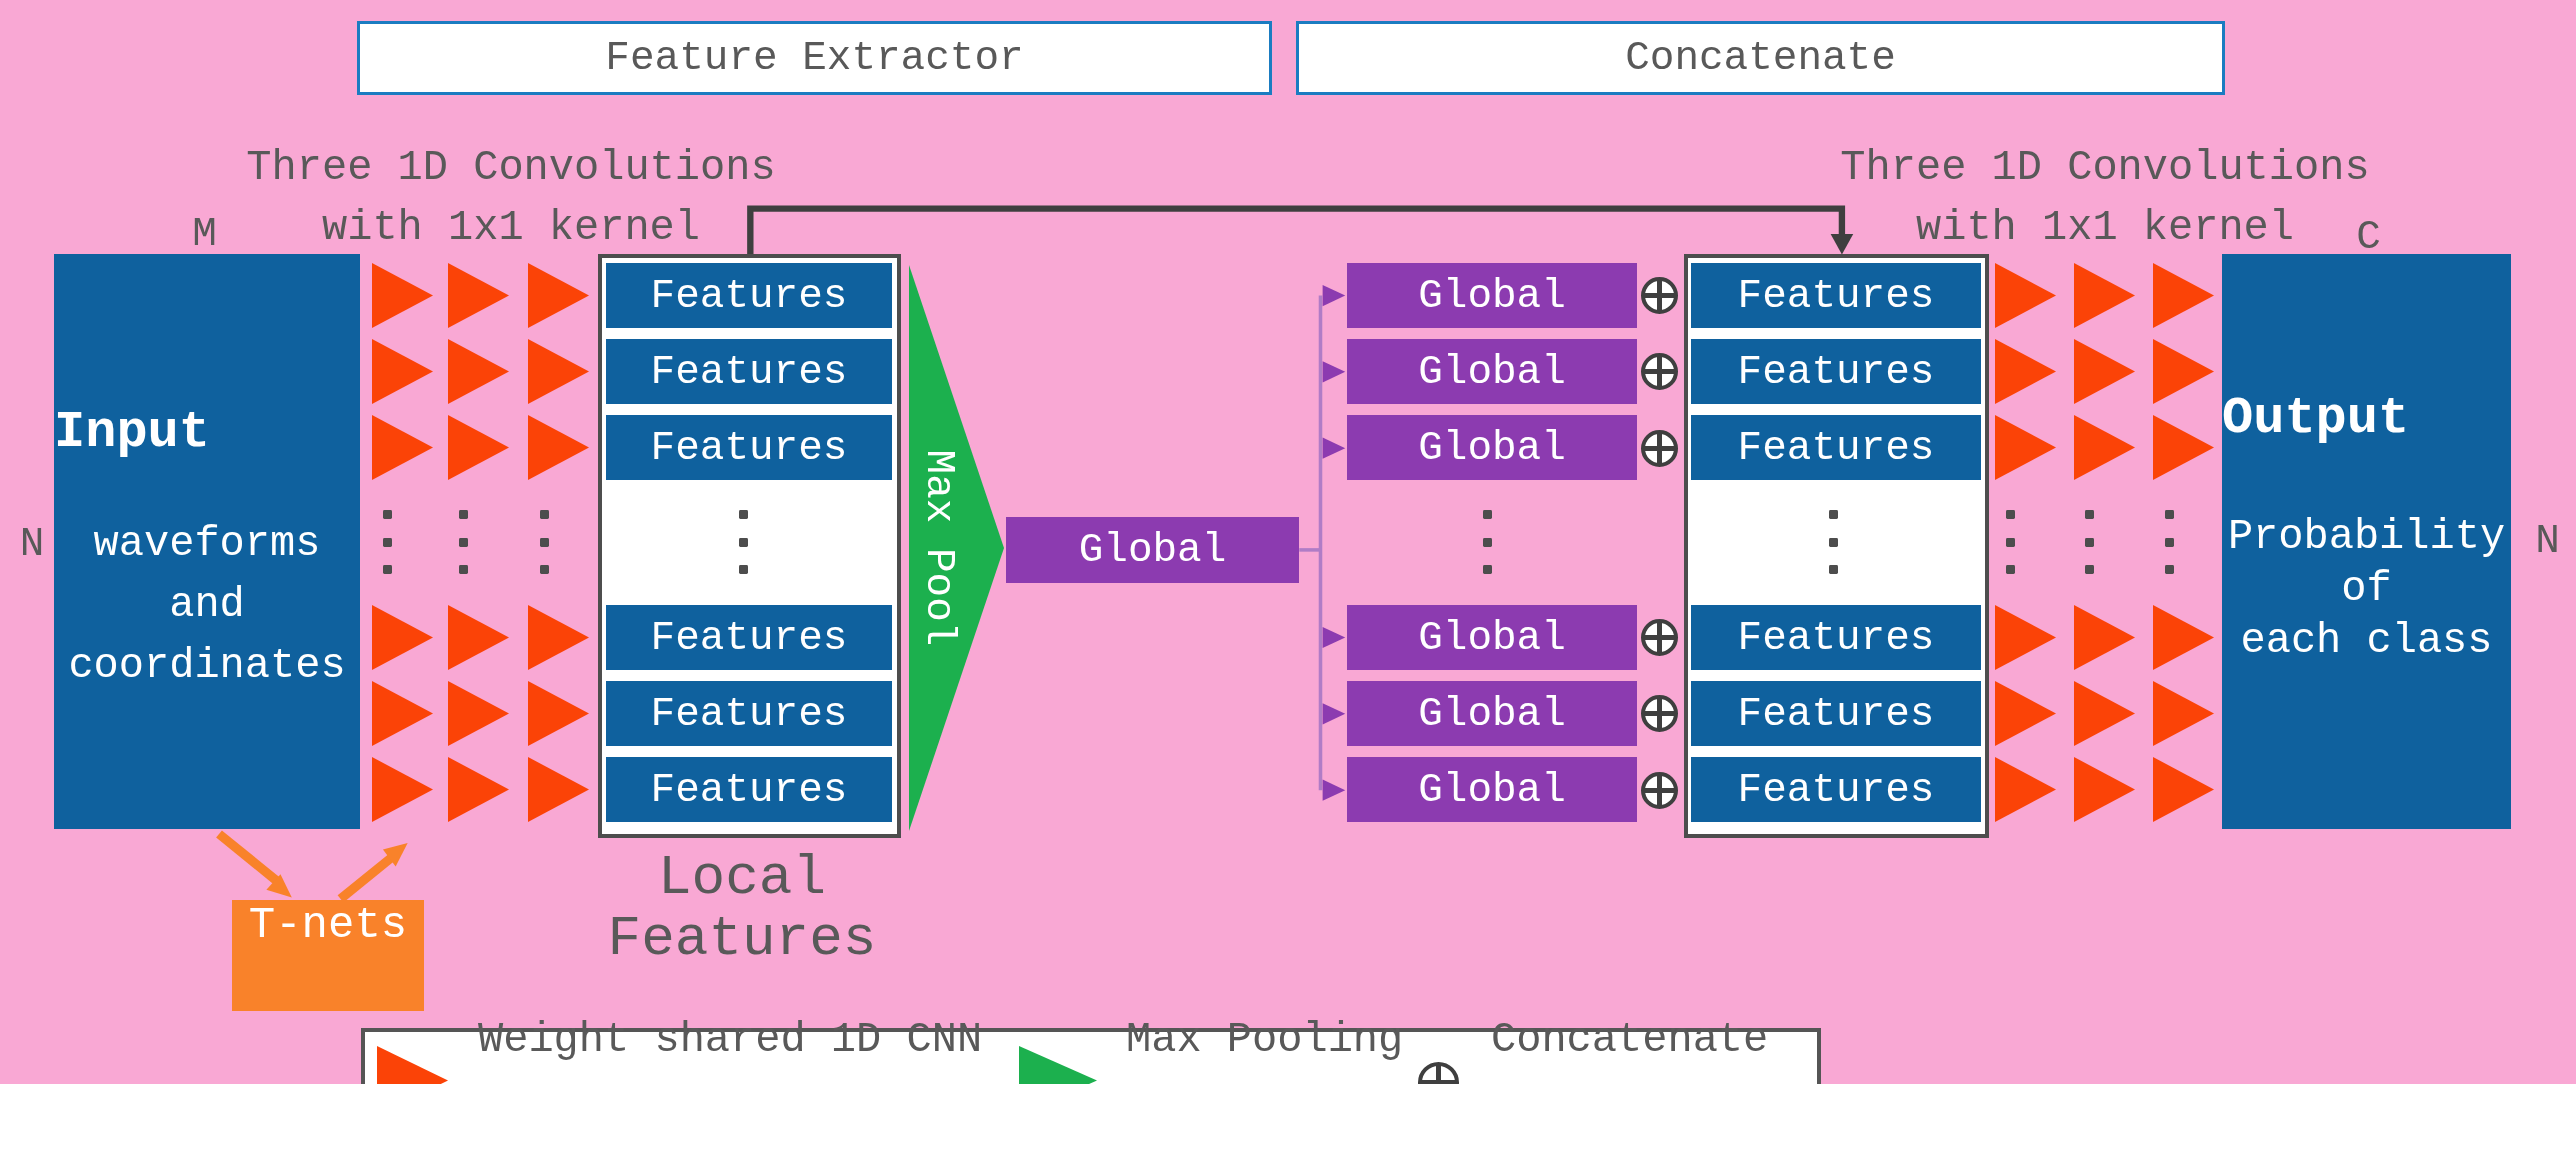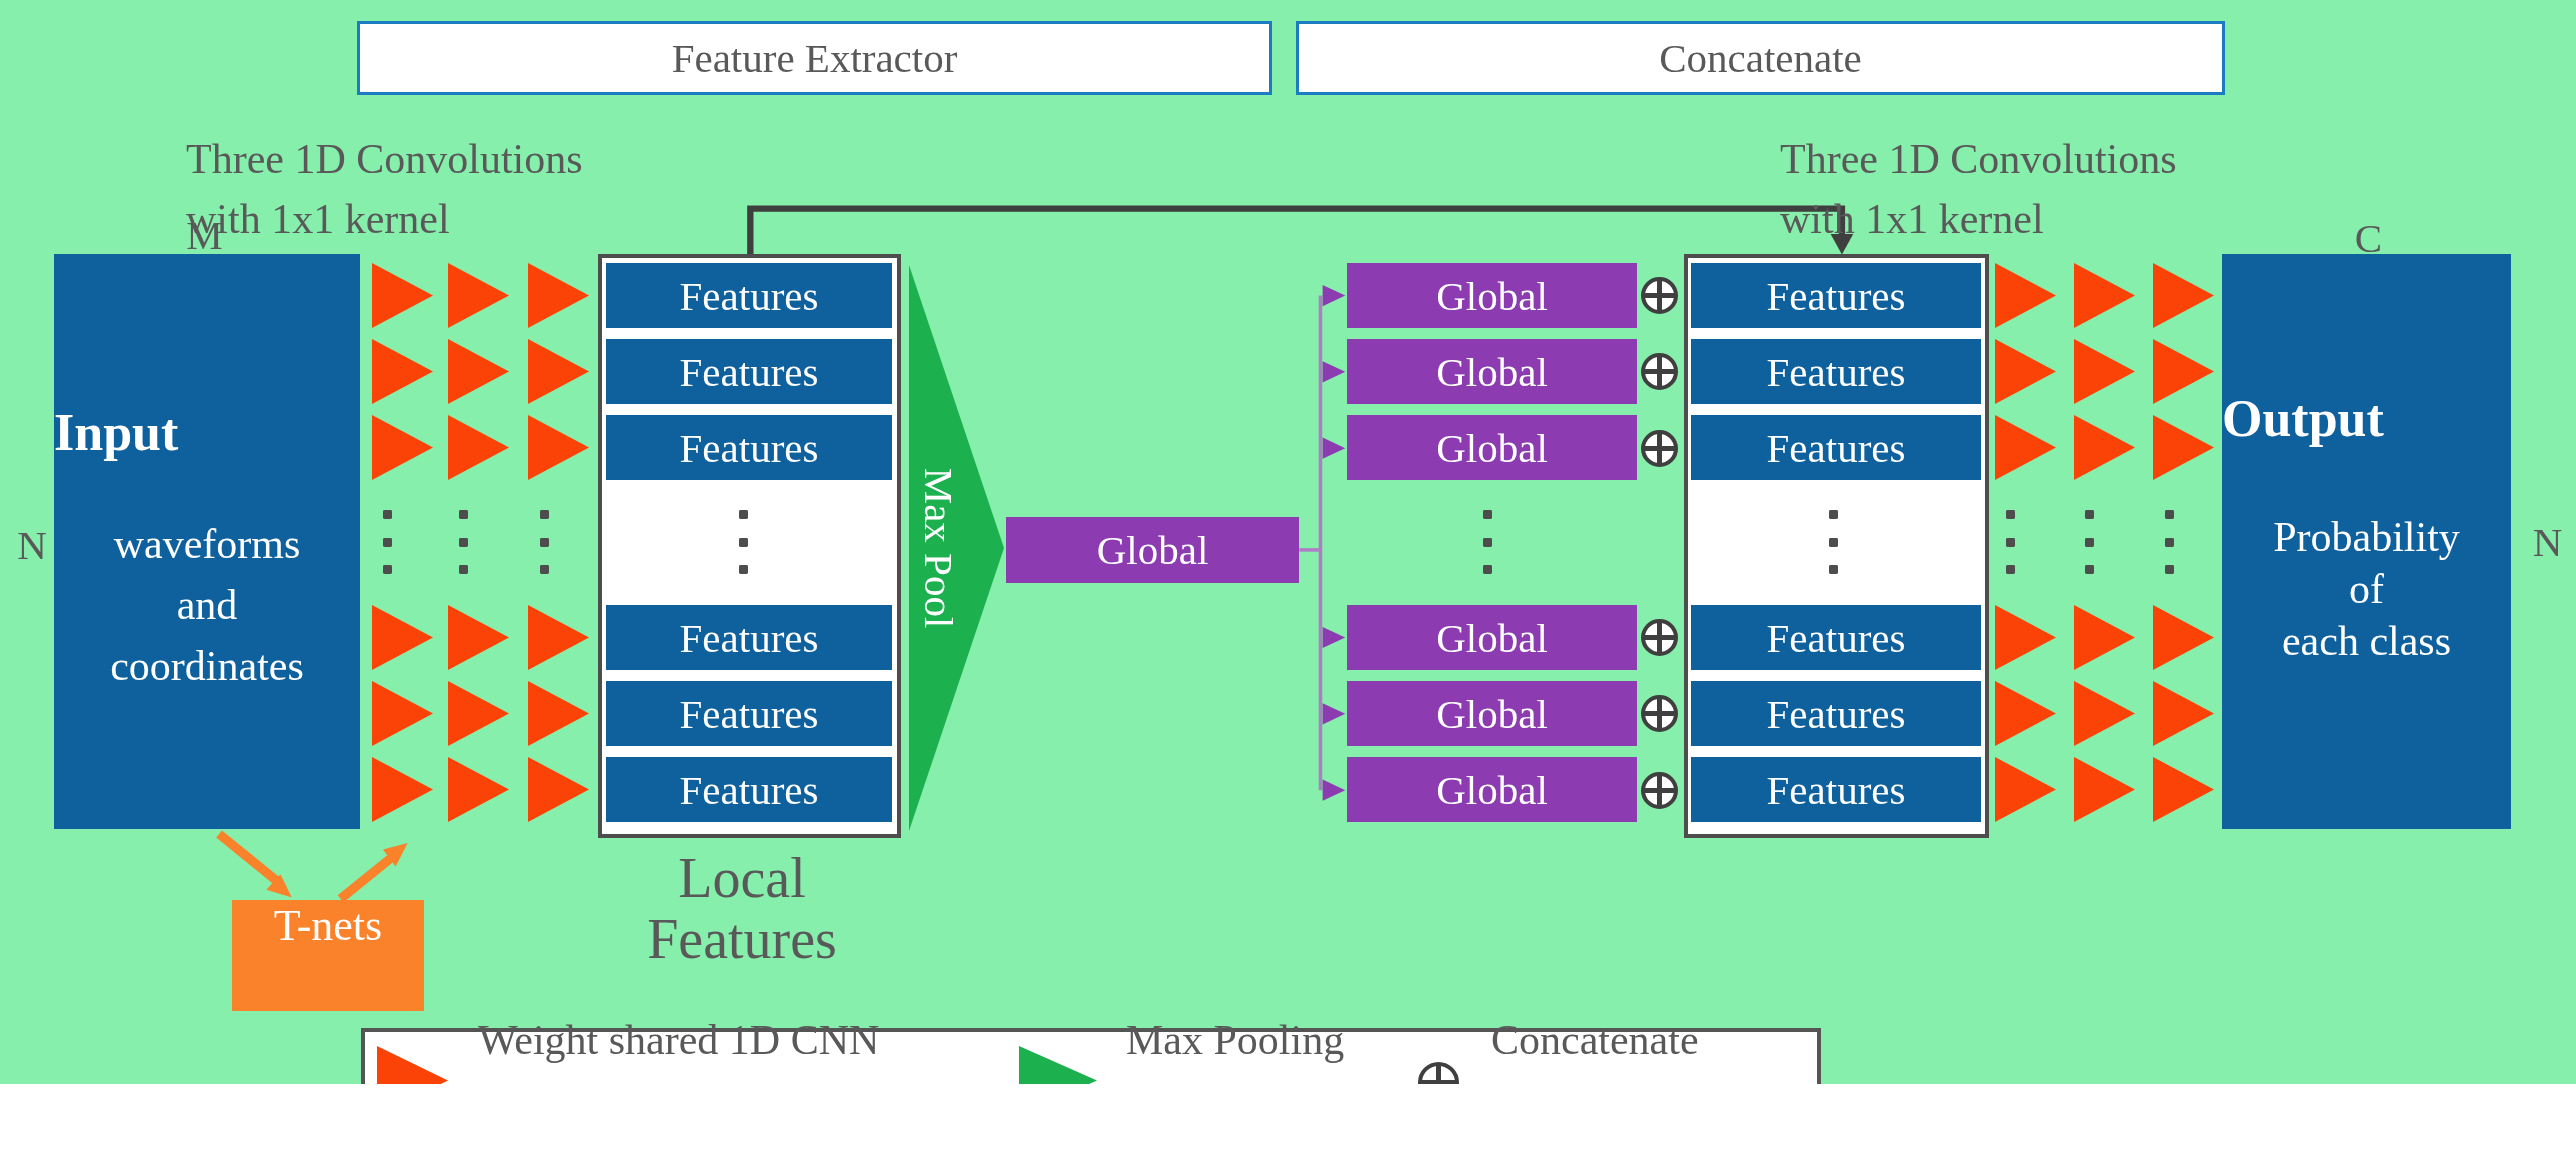--- a/index.html
+++ b/index.html
@@ -2,32 +2,32 @@
 <html style="--blue: #0F619E; --red: #FB4307; --green: #1CB04E; --purple: #8C3BB0; --purpleLight: #B07CC6; --orange: #F9822A; --borderBlue: #1B7CC1; --gray: #595959; --line: #3F3F3F;font-size:11.3px"><head>
 <meta charset="utf-8">
 <style>
   :root{
     --blue:#0F619E; --red:#FB4307; --green:#1CB04E; --purple:#8C3BB0;
     --purpleLight:#B07CC6; --orange:#F9822A; --borderBlue:#1B7CC1;
     --gray:#595959; --line:#3F3F3F; --white:#FFFFFF;
   }
   html,body{margin:0;padding:0;background:#fff;}
   #canvas{
-    position:relative; width:2576px; height:1084px; background:#86efac;
-    font-family:Liberation Serif, serif; overflow:hidden;
+    position:relative; width:2576px; height:1084px; background:#f9a8d4;
+    font-family:Liberation Mono, monospace; overflow:hidden;
   }
   #connectors{position:absolute;left:0;top:0;width:2576px;height:1162px;}
 
   .hdr-box{position:absolute;top:21px;height:74px;border:3.5px solid var(--borderBlue);
     background:#fff;display:flex;align-items:center;justify-content:center;
     font-size:41px;color:var(--gray);box-sizing:border-box;}
   #hdr-fe{left:357px;width:915px;}
   #hdr-cl{left:1296px;width:929px;}
 
-  .convlabel{position:absolute;top:129px;width:650px;
+  .convlabel{position:absolute;top:138px;width:650px;text-align:center;
     font-size:42px;line-height:60px;color:var(--gray);}
   #convlabel-left{left:186px;}
   #convlabel-right{left:1780px;}
 
   .dimlabel{position:absolute;width:71px;text-align:center;
     font-size:41px;color:var(--gray);}
   #dim-m{left:169px;top:211px;}
   #dim-n-left{left:-3.5px;top:521px;}
   #dim-c{left:2333px;top:214px;}
   #dim-n-right{left:2512px;top:518px;}

